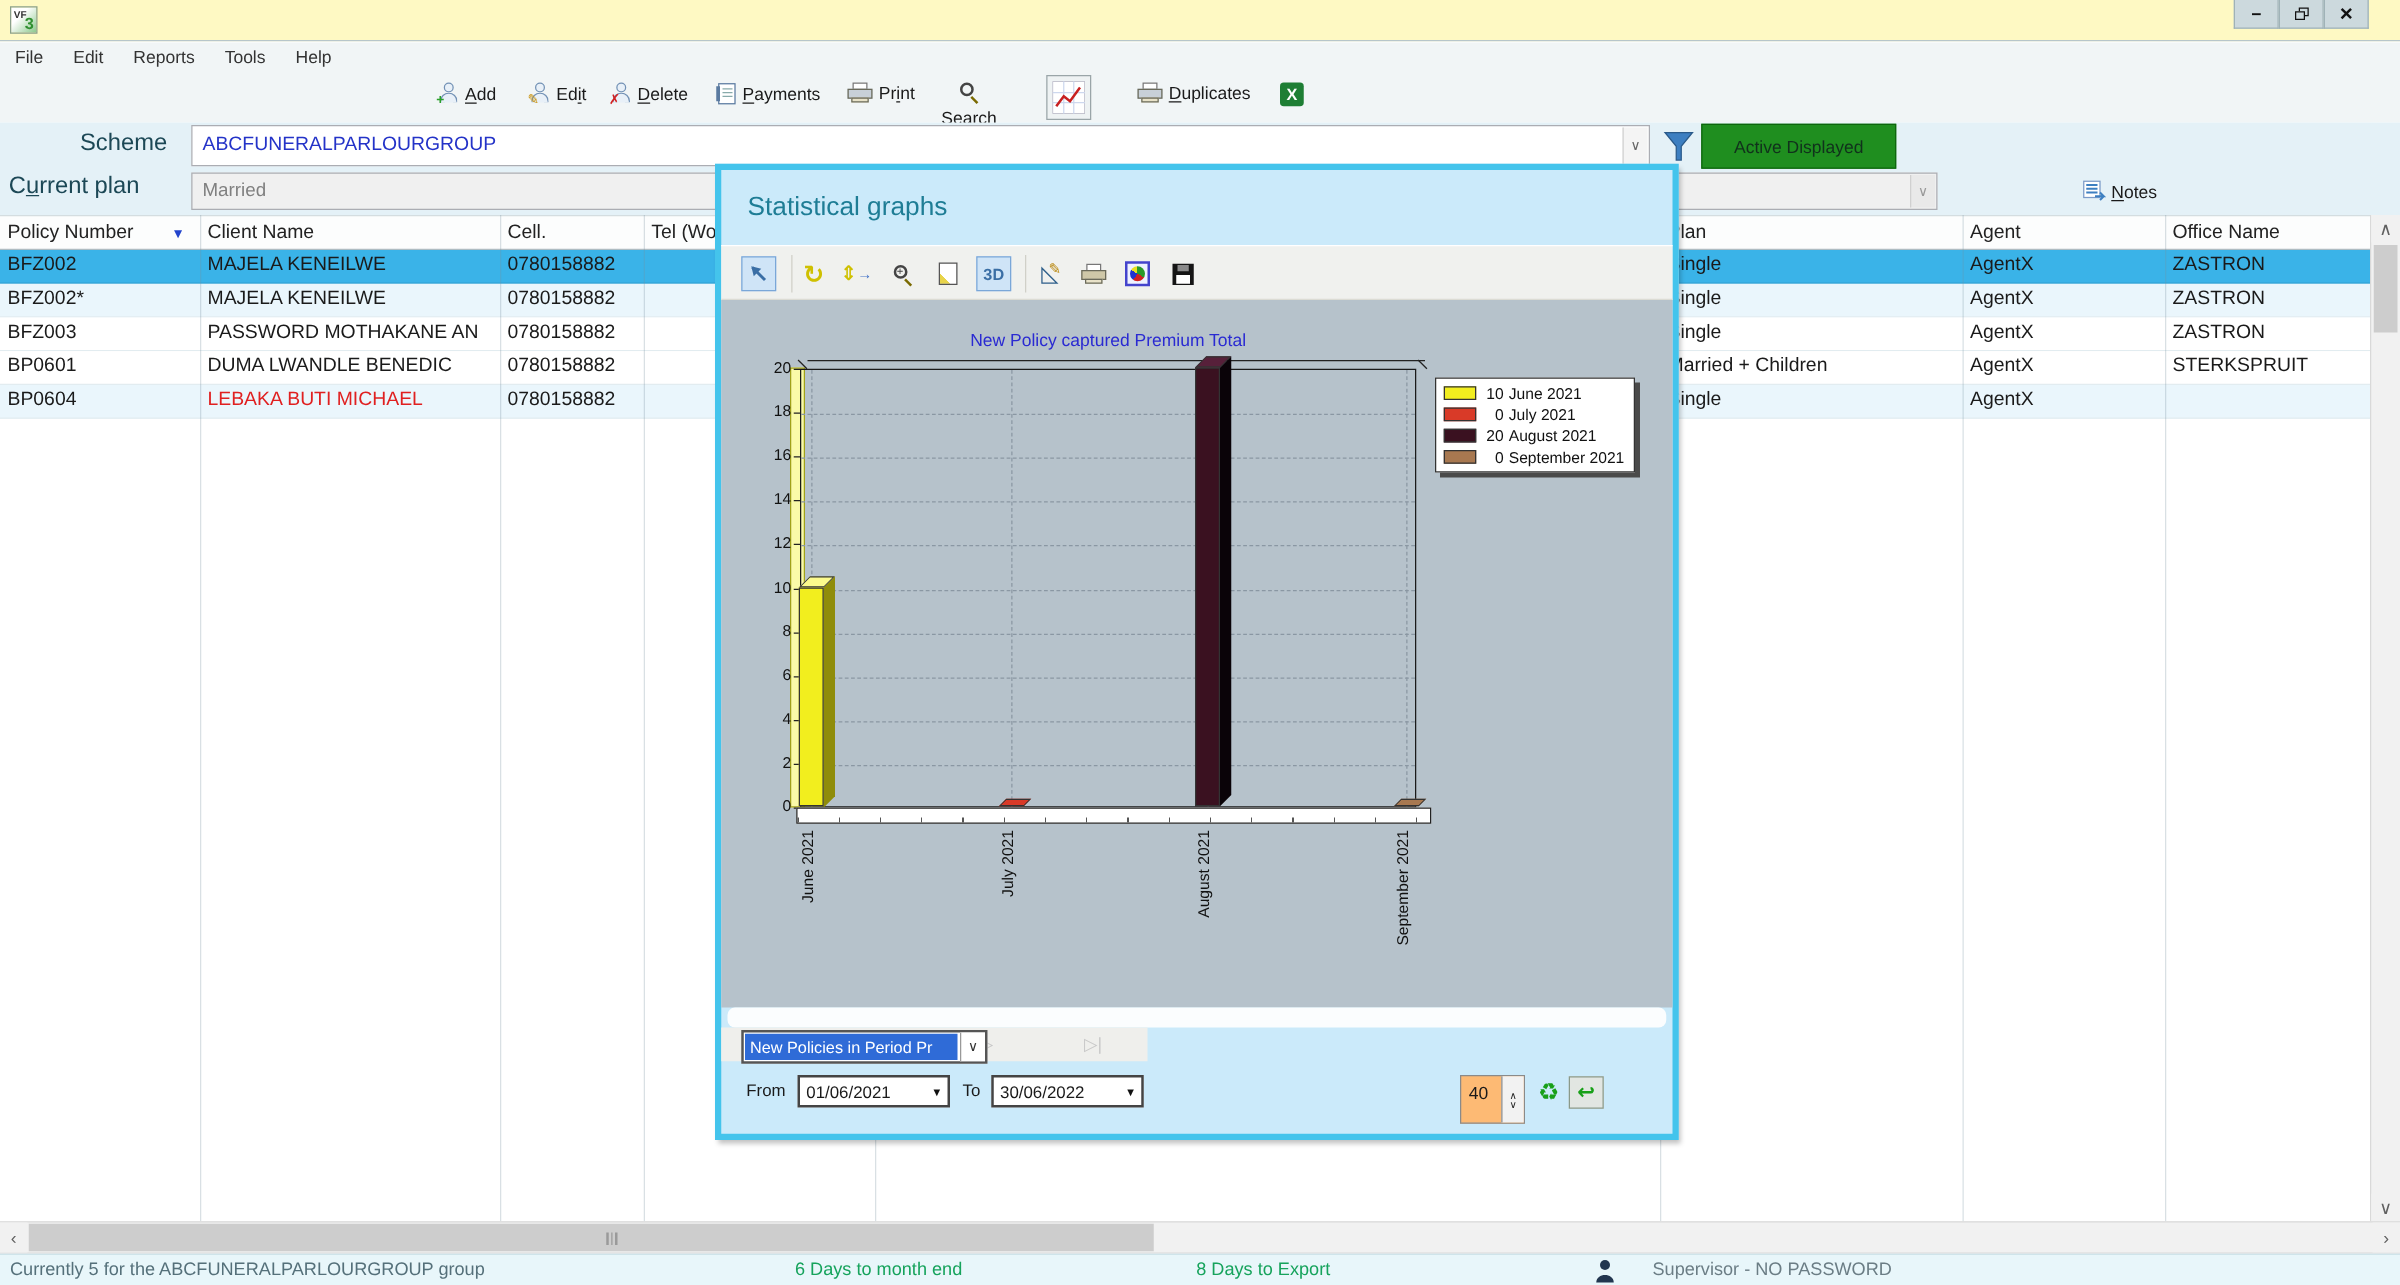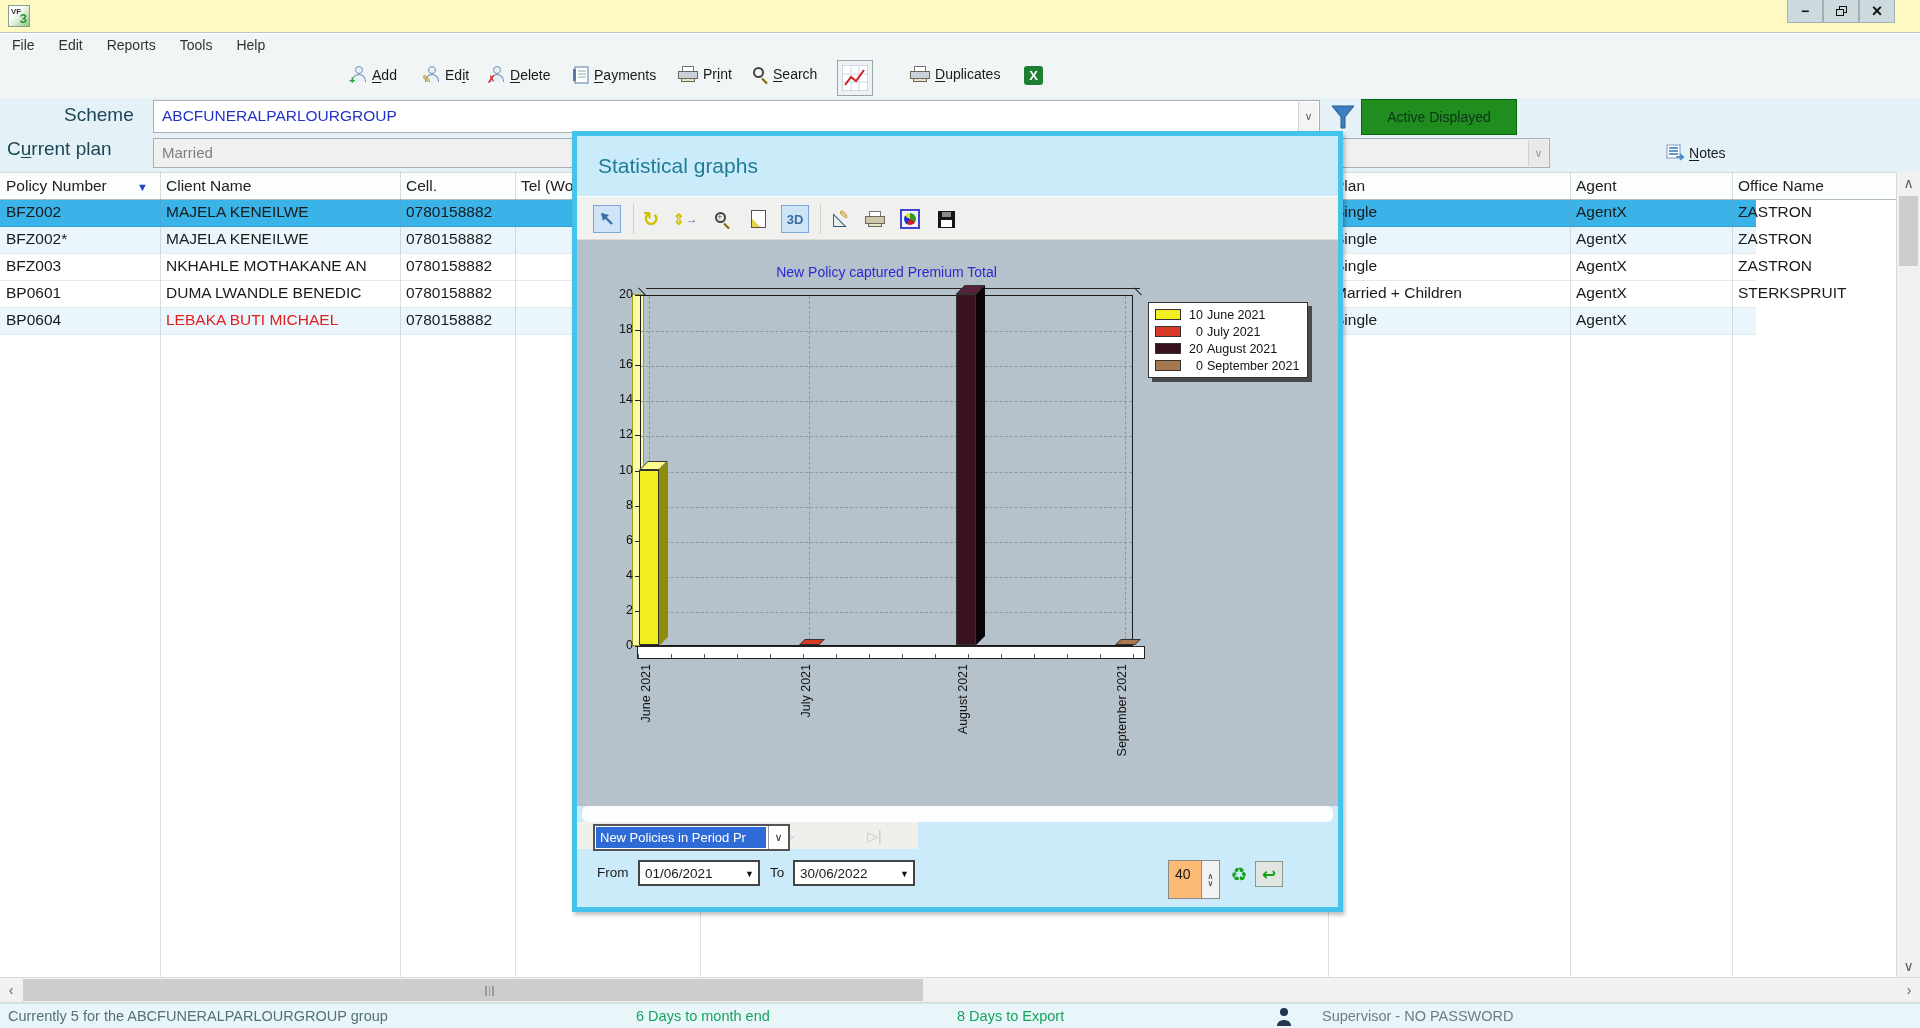--- a/index.html
+++ b/index.html
@@ -49,21 +49,21 @@
                       color:#666; font-size:11px; }
   .green-btn { left:1361px; top:1px; width:156px; height:36px; background:#1f8e1f; border:1px solid #0d660d;
                color:#11311c; font-size:14px; display:flex; align-items:center; justify-content:center; }
   .funnel { left:1330px; top:6px; }
   .notes-link { left:1666px; top:46px; display:flex; gap:4px; align-items:center; font-size:14px; }
 
   
   .grid-header { left:0; top:172px; width:1896px; height:28px; background:#fcfdfd; border-top:1px solid #d4dde0;
                  border-bottom:1px solid #aebcc2; font-size:15.5px; color:#222; }
   .hcell { position:absolute; top:4px; white-space:nowrap; overflow:hidden; }
-  .trow { position:absolute; left:0; width:1756px; height:27px; font-size:15.5px; border-bottom:1px solid #e2ecf0; background:#fff; }
+  .trow { position:absolute; left:0; width:1896px; height:27px; font-size:15.5px; border-bottom:1px solid #e2ecf0; background:#fff; }
   .trow.sel { background:#3ab3e8; border-bottom:1px solid #2f9fd2; }
   .trow.shade { background:#eaf6fc; }
   .tcell { position:absolute; top:3px; white-space:nowrap; overflow:hidden; }
   .red-name { color:#e02020; }
   .col-sep { position:absolute; top:172px; height:805px; width:1px; background:rgba(120,145,158,0.28); }
 
   
   .vscroll { left:1896px; top:172px; width:24px; height:805px; background:#f1f1f1; border-left:1px solid #d9d9d9; }
   .hscroll { left:0; top:977px; width:1920px; height:26px; background:#f1f1f1; border-top:1px solid #d9d9d9; border-bottom:1px solid #d9d9d9; }
   .sc-arrow { position:absolute; display:flex; align-items:center; justify-content:center; color:#606060; background:#f1f1f1; font-size:14px; }
@@ -207,21 +207,21 @@
     <span><u>P</u><span>ayments</span></span>
   </div>
   <div class="tbtn" style="left:678px;">
     <span class="printer-ic">
         <span class="paper"></span>
         <span class="pbody" style="background:#c8d0d8;"></span>
         <span class="tray"></span>
       </span>
     <span><span>Pr</span><u>i</u><span>nt</span></span>
   </div>
-  <div class="tbtn" style="left:753px;">
+  <div class="tbtn" style="left:753px;flex-direction:column;">
     <span class="mag">
         <span class="lens"></span>
         <span class="handle"></span>
       </span>
     <span><u>S</u><span>earch</span></span>
   </div>
   <div class="abs chart-btn">
     <svg width="26" height="26">
       <rect x="0" y="0" width="26" height="26" fill="#fff" stroke="#aab"></rect>
       <line x1="0" y1="9" x2="26" y2="9" stroke="#cdd8ee"></line>
@@ -294,21 +294,21 @@
 <div class="abs trow shade" style="top:227px;">
   <span class="tcell" style="left:6px; width:150px;">BFZ002*</span>
   <span class="tcell" style="left:166px; width:230px;">MAJELA KENEILWE</span>
   <span class="tcell" style="left:406px; width:105px;">0780158882</span>
   <span class="tcell" style="left:1334px; width:232px;">Single</span>
   <span class="tcell" style="left:1576px; width:152px;">AgentX</span>
   <span class="tcell" style="left:1738px; width:152px;">ZASTRON</span>
 </div>
 <div class="abs trow" style="top:254px;">
   <span class="tcell" style="left:6px; width:150px;">BFZ003</span>
-  <span class="tcell" style="left:166px; width:230px;">NKHAHLE MOTHAKANE AN</span>
+  <span class="tcell" style="left:166px; width:230px;">PASSWORD MOTHAKANE AN</span>
   <span class="tcell" style="left:406px; width:105px;">0780158882</span>
   <span class="tcell" style="left:1334px; width:232px;">Single</span>
   <span class="tcell" style="left:1576px; width:152px;">AgentX</span>
   <span class="tcell" style="left:1738px; width:152px;">ZASTRON</span>
 </div>
 <div class="abs trow" style="top:281px;">
   <span class="tcell" style="left:6px; width:150px;">BP0601</span>
   <span class="tcell" style="left:166px; width:230px;">DUMA LWANDLE BENEDIC</span>
   <span class="tcell" style="left:406px; width:105px;">0780158882</span>
   <span class="tcell" style="left:1334px; width:232px;">Married + Children</span>

